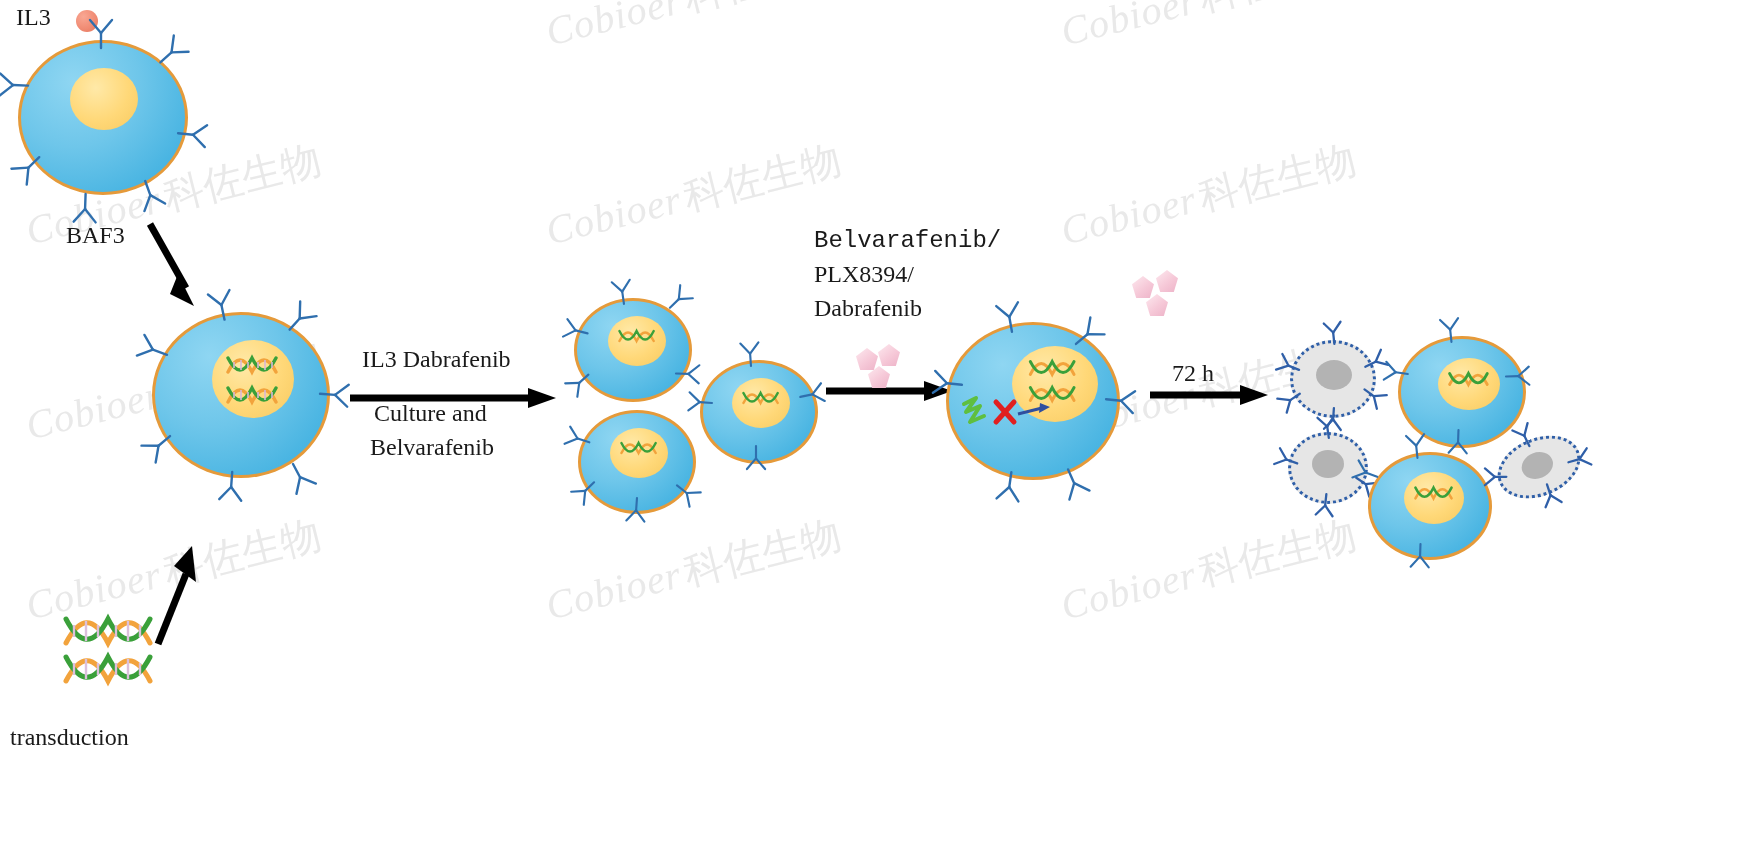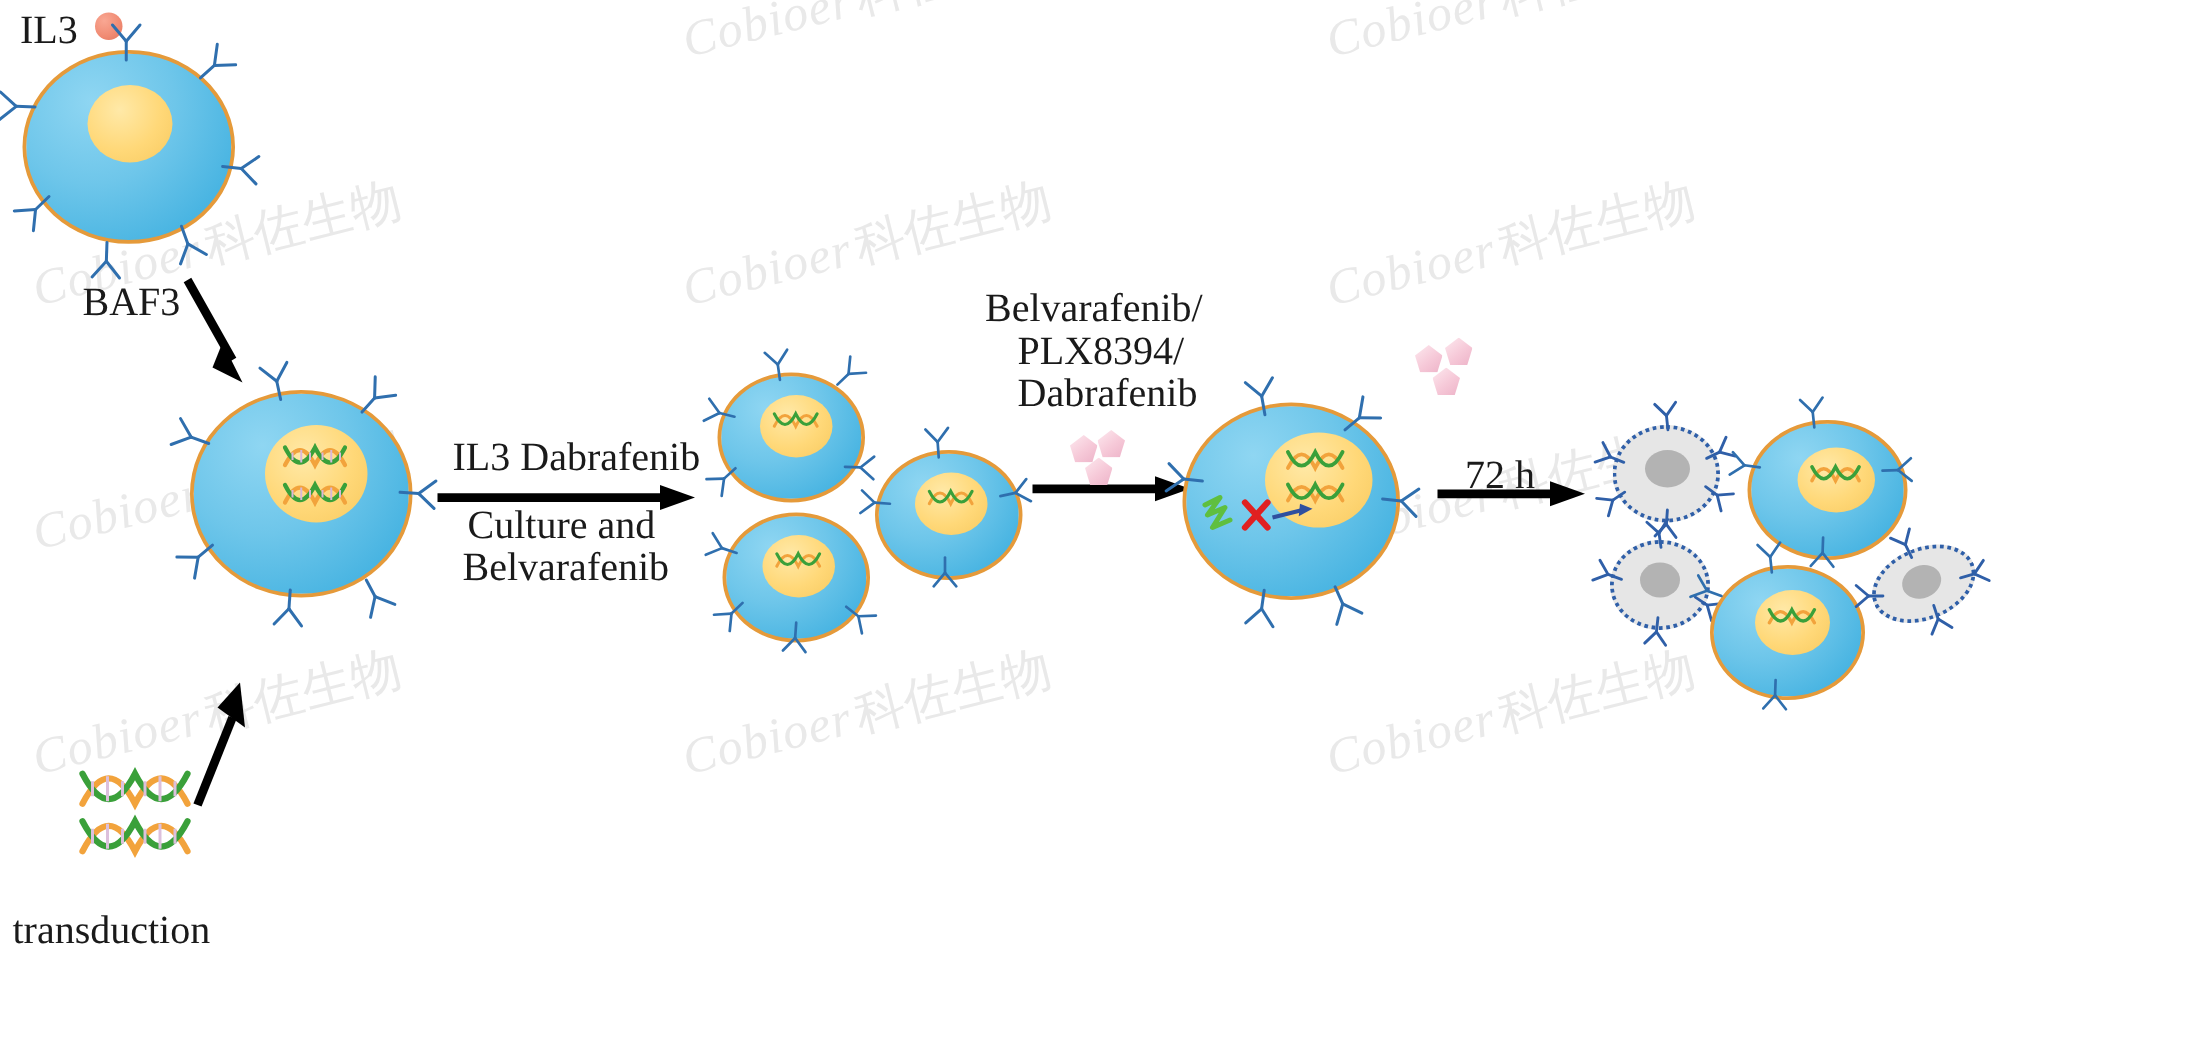--- a/index.html
+++ b/index.html
@@ -24,21 +24,21 @@
   .wm .lat { font-size:40px; font-style:italic; letter-spacing:1px; }
   .wm .cjk { font-size:40px; font-family:"DejaVu Sans", sans-serif; }
 
   
   .lbl {
     position:absolute;
     color:#1a1a1a;
     white-space:pre;
     line-height:1.32;
   }
-  .lbl.s28 { font-size:32px; }
+  .lbl.s28 { font-size:24px; }
 
   
   .arrow { position:absolute; }
 
   
   .cell { position:absolute; }
   .membrane {
     position:absolute; inset:0;
     border-radius:50%;
     border:3px solid #e59a3a;
@@ -473,21 +473,21 @@
           <g fill="#7cc3e6" stroke="#2f6fae" stroke-width="2.6" stroke-linecap="round" stroke-linejoin="round">
             <path d="M17 34 L17 19"></path>
             <path d="M17 19 L6 6"></path>
             <path d="M17 19 L28 6"></path>
           </g>
         </svg>
       </div>
   </div>
 
 
-  <div class="lbl s28" style="left:788px; top:225px;">Belvarafenib/</div>
+  <div class="lbl s28" style="left:814px; top:225px;font-family:Liberation Mono, monospace;">Belvarafenib/</div>
   <div class="lbl s28" style="left:814px; top:259px;">PLX8394/</div>
   <div class="lbl s28" style="left:814px; top:293px;">Dabrafenib</div>
 
   <div class="arrow" style="left:824px; top:378px; width:130px; height:26px;">
     <svg width="130" height="26" viewBox="0 0 130 26">
       <path d="M2 13 L104 13" stroke="#000" stroke-width="7" fill="none"></path>
       <path d="M100 3 L128 13 L100 23 Z" fill="#000"></path>
     </svg>
   </div>
 

